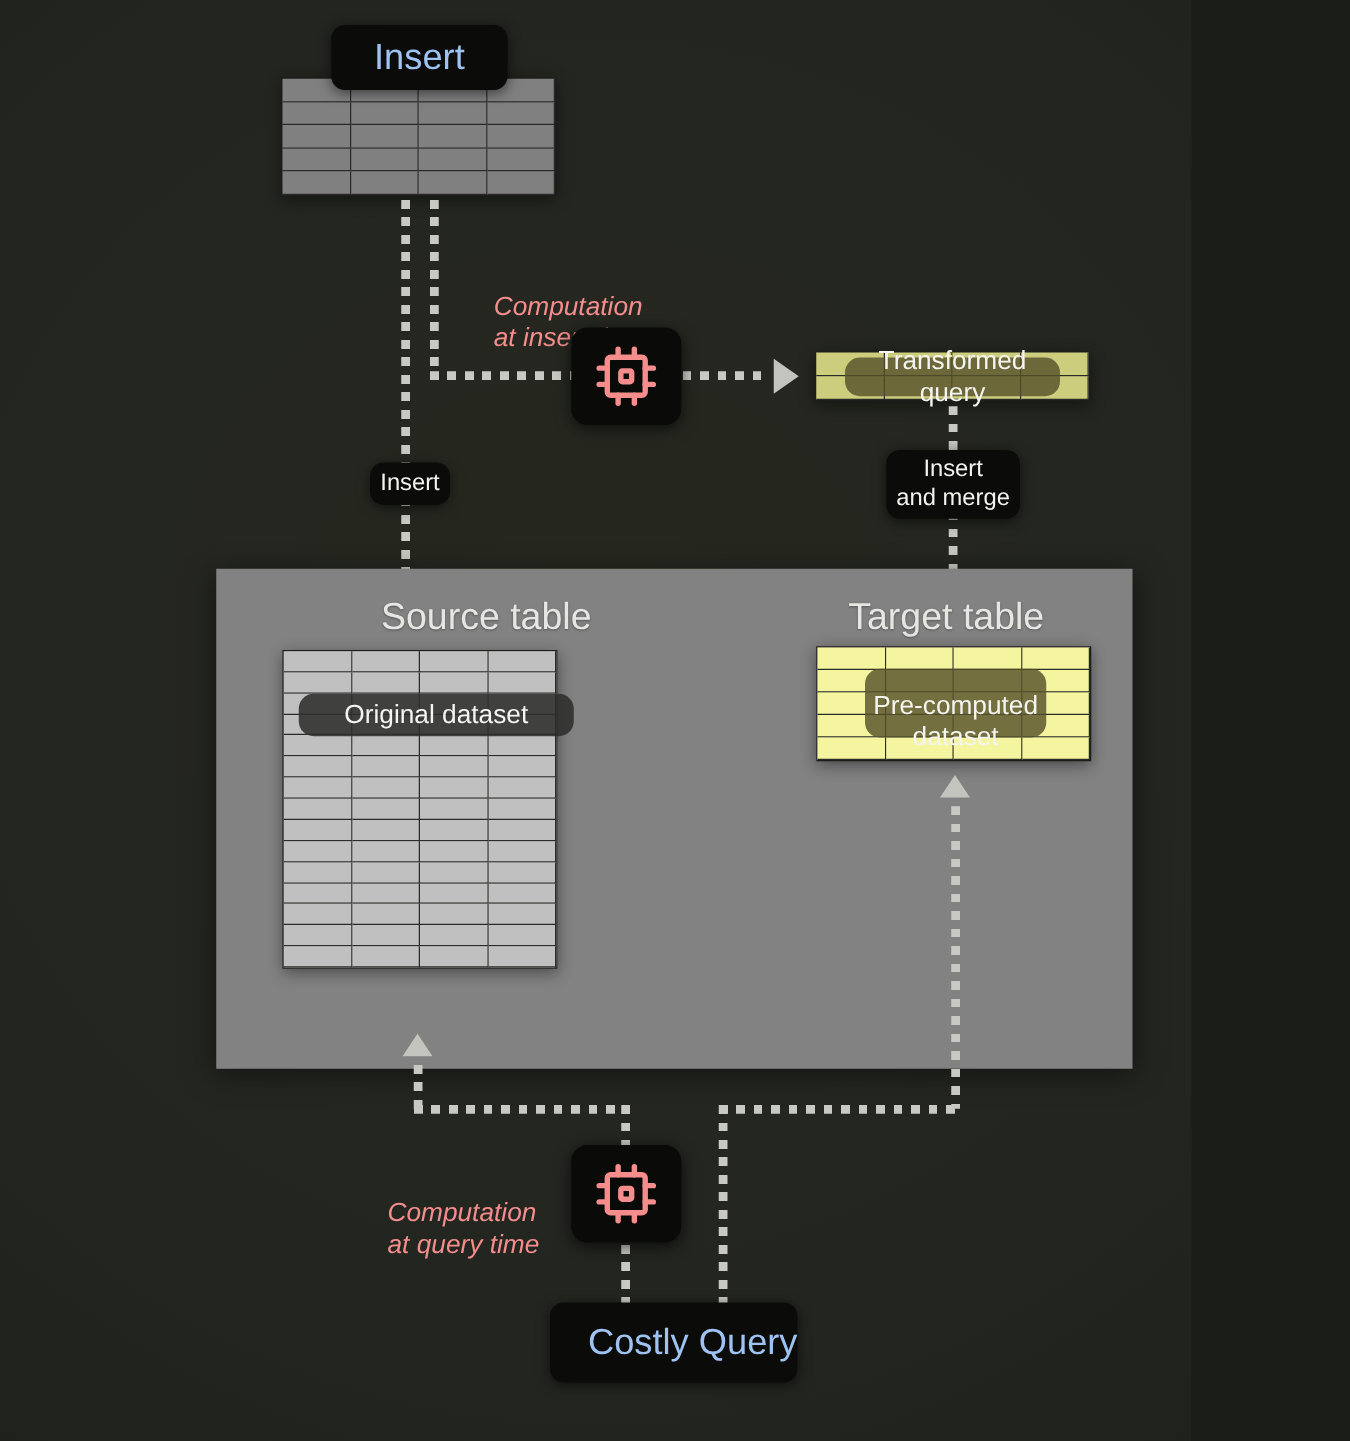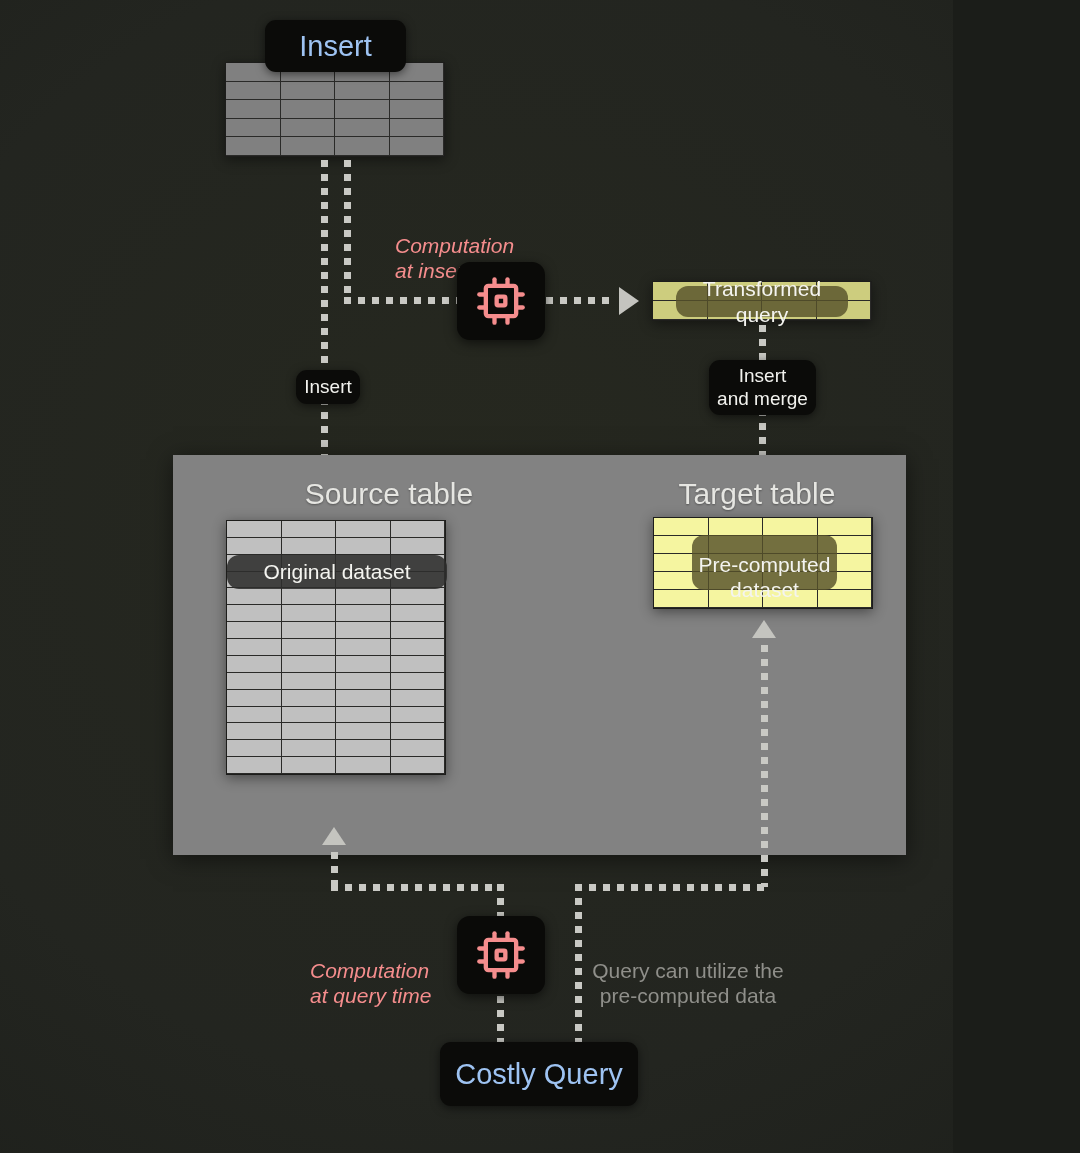--- a/index.html
+++ b/index.html
@@ -71,40 +71,42 @@
   }
   .chip.big-title {
     font-size: 29px;
     color: #9ec3f2;
     font-weight: 400;
   }
   .chip.query-title {
     font-size: 29px;
     color: #9ec3f2;
     font-weight: 400;
+    justify-content: flex-end;
   }
   .chip.small {
     font-size: 19px;
     font-weight: 400;
   }
 
   
   .pill {
     position: absolute;
     border-radius: 12px;
     display: flex;
     align-items: center;
     justify-content: center;
     text-align: center;
     color: #f4f4f0;
     line-height: 1.2;
   }
   .pill.dark {
     background: rgba(46,46,44,.88);
     font-size: 21px;
+    margin-left: 12px;
   }
   .pill.olive {
     background: rgba(87,82,41,.82);
     font-size: 21px;
   }
   .pill.grey-trans {
     background: rgba(58,58,56,.86);
     font-size: 21px;
   }
 
@@ -393,22 +395,18 @@
       <line x1="15" y1="2" x2="15" y2="5"></line>
       <line x1="9" y1="19" x2="9" y2="22"></line>
       <line x1="15" y1="19" x2="15" y2="22"></line>
       <line x1="2" y1="9" x2="5" y2="9"></line>
       <line x1="2" y1="15" x2="5" y2="15"></line>
       <line x1="19" y1="9" x2="22" y2="9"></line>
       <line x1="19" y1="15" x2="22" y2="15"></line>
     </svg>
   </div>
 
-  <div class="note-grey" style="left:592px; top:932px; width:192px;">
-    <span>Query can utilize the
-pre-computed data</span>
-  </div>
 
   <div class="chip query-title" style="left:440px; top:1042px; width:198px; height:64px;">
     <span>Costly Query</span>
   </div>
 
 </div>
 
 </body></html>

